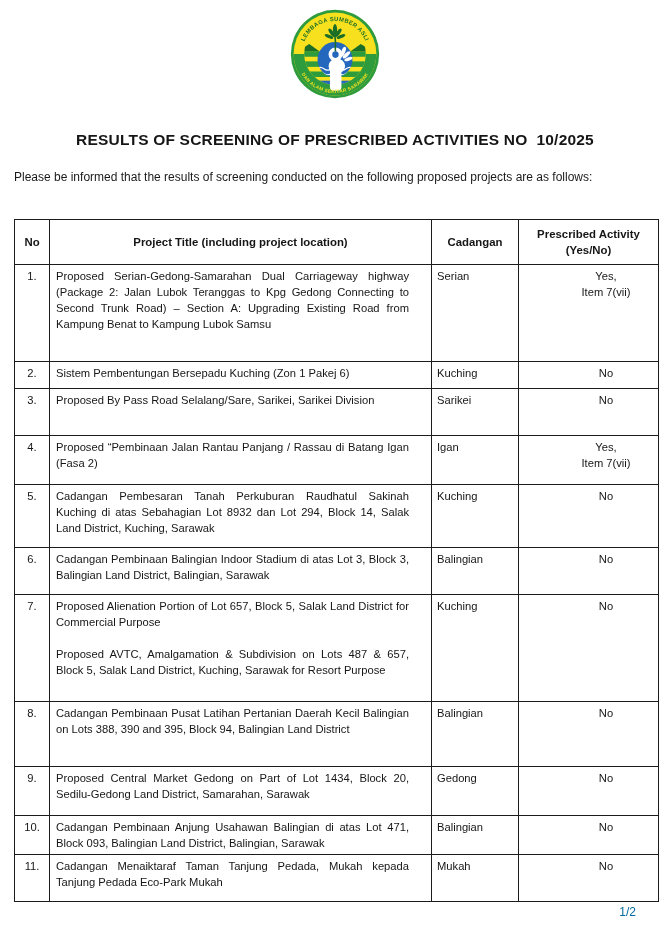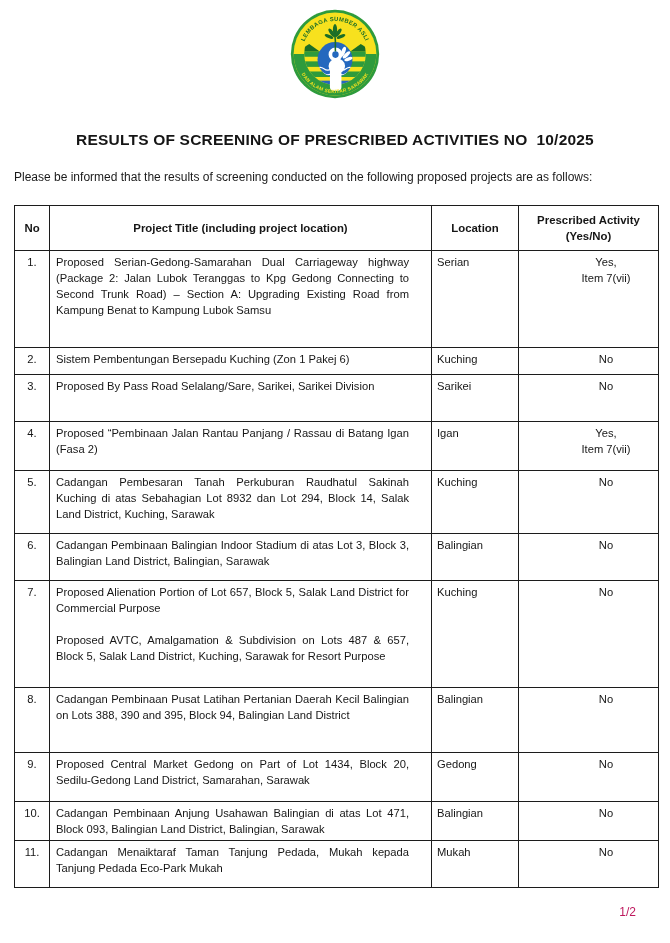--- a/index.html
+++ b/index.html
@@ -33,21 +33,21 @@
   .intro {
     margin: 19px 13px 0 14px;
     width: 643px;
     box-sizing: border-box;
     font-size: 12px;
     line-height: 19.5px;
     text-align: justify;
     color: #1a1a1a;
   }
   table.results-table {
-    margin: 17px 0 0 14px;
+    margin: 31px 0 0 14px;
     border-collapse: collapse;
     table-layout: fixed;
     width: 644px;
     font-size: 11.2px;
     line-height: 16px;
     color: #161616;
   }
   .results-table th, .results-table td {
     border: 1.5px solid #1c1c1c;
     vertical-align: top;
@@ -85,21 +85,21 @@
   #rows-body tr:nth-child(8)  { height: 65px;  }
   #rows-body tr:nth-child(9)  { height: 49px;  }
   #rows-body tr:nth-child(10) { height: 29px;  }
   #rows-body tr:nth-child(11) { height: 47px;  }
 
   .page-number {
     position: absolute;
     top: 905px;
     right: 34px;
     font-size: 12px;
-    color: #be185d;
+    color: #0369a1;
   }
   .arc-text-top {
     fill: var(--logo-dark-green);
     font-family: "Liberation Sans", sans-serif;
     font-weight: bold;
     font-size: 6.3px;
     letter-spacing: 0.45px;
   }
   .arc-text-bottom {
     fill: var(--logo-yellow);
@@ -185,21 +185,21 @@
     <colgroup>
       <col style="width:35px">
       <col style="width:382px">
       <col style="width:87px">
       <col style="width:140px">
     </colgroup>
     <thead>
       <tr>
         <th>No</th>
         <th>Project Title (including project location)</th>
-        <th>Location</th>
+        <th>Cadangan</th>
         <th>Prescribed Activity
 (Yes/No)</th>
       </tr>
     </thead>
     <tbody id="rows-body">
         <tr>
           <td class="col-no">1.</td>
           <td class="col-title">Proposed Serian-Gedong-Samarahan Dual Carriageway highway (Package 2: Jalan Lubok Teranggas to Kpg Gedong Connecting to Second Trunk Road) – Section A: Upgrading Existing Road from Kampung Benat to Kampung Lubok Samsu</td>
           <td class="col-loc">Serian</td>
           <td class="col-act">Yes,

